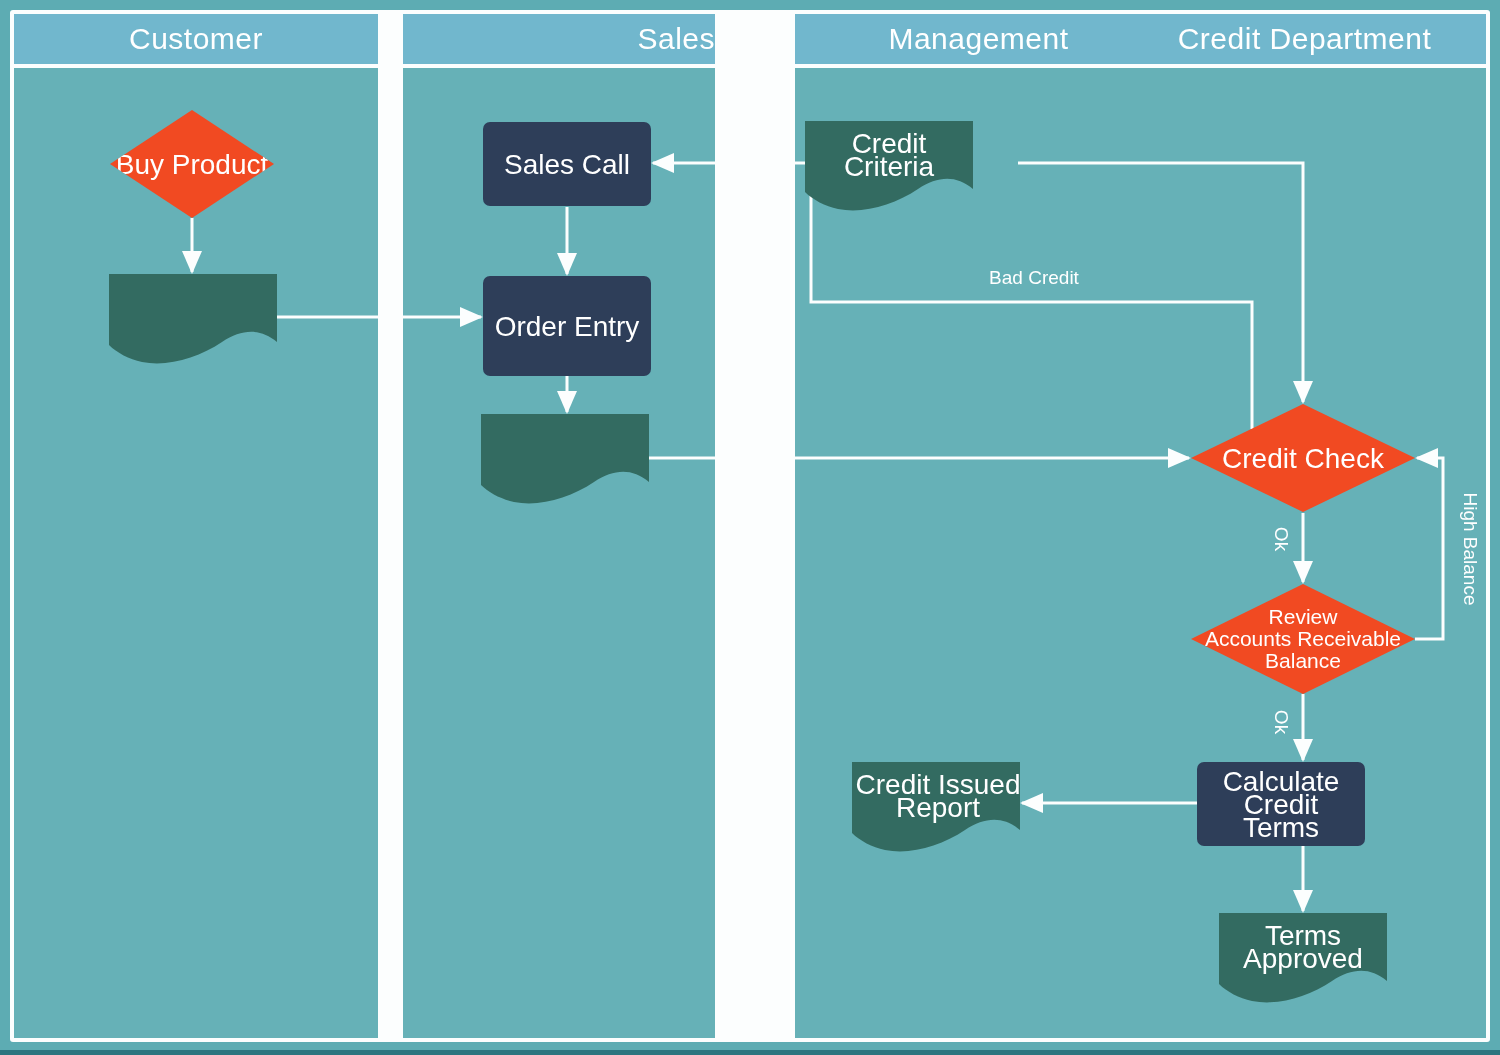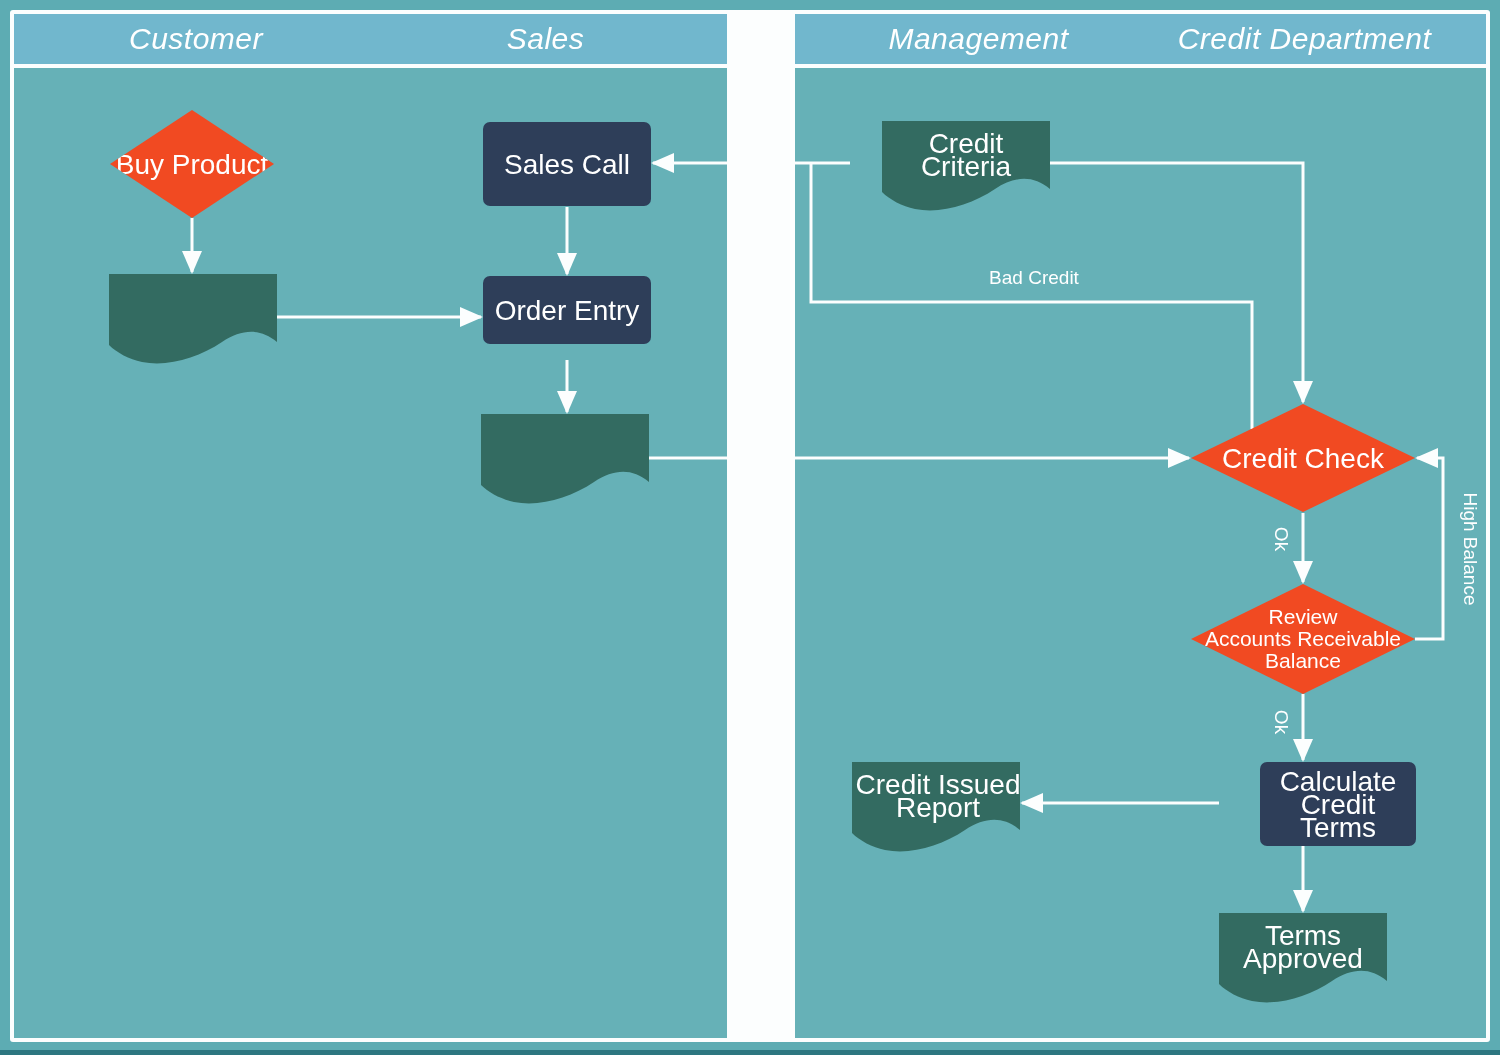--- a/index.html
+++ b/index.html
@@ -8,24 +8,24 @@
     background:var(--page_bg);
     font-family:"Liberation Sans", sans-serif;
     color:var(--text);
   }
   .frame{
     position:absolute;left:10px;top:10px;width:1480px;height:1032px;
     background:var(--frame_border);border-radius:3px;
   }
   .cell{position:absolute;}
   .hcell{top:14px;height:50px;background:var(--header_fill);
-    display:flex;align-items:center;justify-content:center;font-style:italic;}
+    display:flex;align-items:center;justify-content:center;}
   .bcell{top:68px;height:970px;background:var(--lane_fill);}
   .c1{left:14px;width:364px;}
-  .c2{left:364px;width:363px;}
+  .c2{left:403px;width:312px;justify-content:flex-end;}
   .c3{left:751px;width:367px;margin-left:44px;}
   .c4{left:1123px;width:363px;}
   .lane-title{font-size:30px;letter-spacing:.5px;}
   svg.connectors{position:absolute;left:0;top:0;z-index:5;pointer-events:none;}
   svg.connectors polyline, svg.connectors path.line{
     fill:none;stroke:var(--connector);stroke-width:3;}
   .shape{position:absolute;z-index:10;display:flex;align-items:center;justify-content:center;text-align:center;}
   .shape-label{font-size:28px;line-height:23px;white-space:pre-line;}
   .process{background:var(--process_fill);border-radius:7px;}
   .diamond{background:var(--decision_fill);clip-path:polygon(50% 0,100% 50%,50% 100%,0 50%);}
@@ -105,48 +105,48 @@
   <div class="shape doc" style="left:109px;top:274px;width:168px;height:92px">
     <svg width="168" height="92" viewBox="0 0 168 92">
       <path d="M0 0 H168 V68 C151 54 133 55 113 68 C89 84 59 93 33 88 C20 85 8 79 0 71 Z" fill="#336b61"></path>
     </svg>
   </div>
 
   <div class="shape process" style="left:483px;top:122px;width:168px;height:84px">
     <span class="shape-label">Sales Call</span>
   </div>
 
-  <div class="shape process" style="left:483px;top:276px;width:168px;height:68px">
+  <div class="shape process" style="left:483px;top:276px;width:168px;height:100px">
     <span class="shape-label">Order Entry</span>
   </div>
 
   <div class="shape doc" style="left:481px;top:414px;width:168px;height:92px">
     <svg width="168" height="92" viewBox="0 0 168 92">
       <path d="M0 0 H168 V68 C151 54 133 55 113 68 C89 84 59 93 33 88 C20 85 8 79 0 71 Z" fill="#336b61"></path>
     </svg>
   </div>
 
-  <div class="shape doc" style="left:882px;top:121px;width:168px;height:92px">
+  <div class="shape doc" style="left:805px;top:121px;width:168px;height:92px">
     <svg width="168" height="92" viewBox="0 0 168 92">
       <path d="M0 0 H168 V68 C151 54 133 55 113 68 C89 84 59 93 33 88 C20 85 8 79 0 71 Z" fill="#336b61"></path>
     </svg>
     <span class="shape-label">Credit Criteria</span>
   </div>
 
   <div class="shape diamond" style="left:1191px;top:404px;width:224px;height:108px">
     <span class="shape-label">Credit Check</span>
   </div>
 
   <div class="shape diamond" style="left:1191px;top:584px;width:224px;height:110px;">
     <span class="shape-label" style="font-size:21px;line-height:22px">Review
 Accounts Receivable
 Balance</span>
   </div>
 
-  <div class="shape process" style="left:1260px;top:762px;width:156px;height:84px">
+  <div class="shape process" style="left:1197px;top:762px;width:168px;height:84px">
     <span class="shape-label">Calculate Credit
 Terms</span>
   </div>
 
   <div class="shape doc" style="left:852px;top:762px;width:172px;height:92px">
     <svg width="168" height="92" viewBox="0 0 168 92">
       <path d="M0 0 H168 V68 C151 54 133 55 113 68 C89 84 59 93 33 88 C20 85 8 79 0 71 Z" fill="#336b61"></path>
     </svg>
     <span class="shape-label">Credit Issued
 Report</span>

